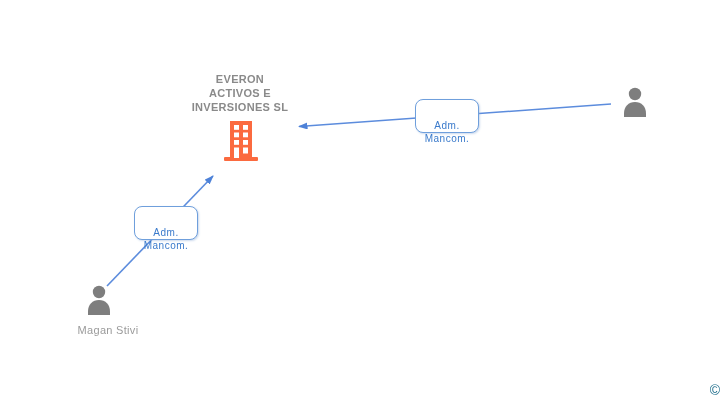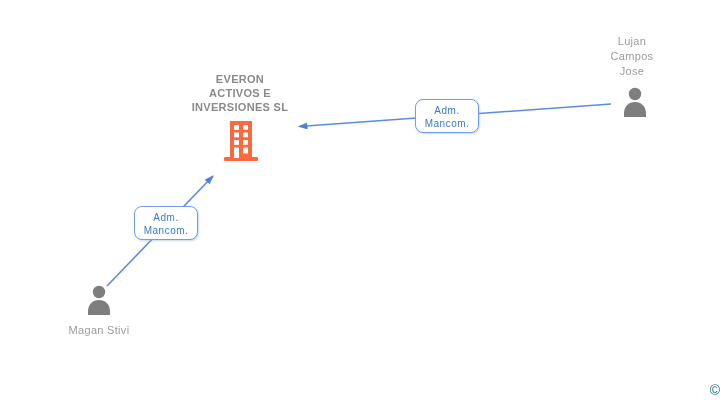--- a/index.html
+++ b/index.html
@@ -41,36 +41,36 @@
     position: absolute;
     z-index: 3;
     text-align: center;
     font-size: 11px;
     line-height: 15px;
     color: #9b9b9b;
     letter-spacing: 0.3px;
     cursor: pointer;
   }
   .person-name.lujan { left: 582px; top: 34px; width: 100px; }
-  .person-name.magan { left: 39px;  top: 323px; width: 120px; }
+  .person-name.magan { left: 48px;  top: 323px; width: 120px; }
 
   .edge-label {
     position: absolute;
     z-index: 2;
     width: 64px; height: 34px;
     background: #ffffff;
     border: 1.5px solid #6f9fdc;
     border-radius: 8px;
     box-shadow: 1px 1px 2px rgba(140,170,215,0.45);
     text-align: center;
     font-size: 10px;
     line-height: 13px;
     color: #3a7acb;
     letter-spacing: 0.5px;
-    padding-top: 4px;
+    padding-top: 19px;
   }
   .edge-label.top    { left: 415px; top: 99px; }
   .edge-label.bottom { left: 134px; top: 206px; }
 
   .logo {
     position: absolute;
     right: 3px; bottom: 2px;
     z-index: 3;
     display: flex;
     align-items: baseline;
@@ -119,25 +119,20 @@
       <rect x="19" y="4" width="5" height="4.8" fill="#ffffff"></rect>
       <rect x="10" y="11.5" width="5" height="4.8" fill="#ffffff"></rect>
       <rect x="19" y="11.5" width="5" height="4.8" fill="#ffffff"></rect>
       <rect x="10" y="19" width="5" height="4.8" fill="#ffffff"></rect>
       <rect x="19" y="19" width="5" height="4.8" fill="#ffffff"></rect>
       <rect x="10" y="26.5" width="5" height="10.5" fill="#ffffff"></rect>
       <rect x="19" y="26.5" width="5" height="6" fill="#ffffff"></rect>
     </svg>
   </div>
 
-  <div class="person-name lujan">
-    <div>Lujan</div>
-    <div>Campos</div>
-    <div>Jose</div>
-  </div>
 
   <div class="node-icon" style="left:619px; top:87px;">
     <svg width="32" height="30" viewBox="0 0 32 30">
       <circle cx="16" cy="7" r="6.2" fill="#7e7e7e"></circle>
       <path d="M5,30 L5,26.5 C5,19.5 9.5,15 16,15 C22.5,15 27,19.5 27,26.5 L27,30 Z" fill="#7e7e7e"></path>
     </svg>
   </div>
 
   <div class="node-icon" style="left:83px; top:285px;">
     <svg width="32" height="30" viewBox="0 0 32 30">

